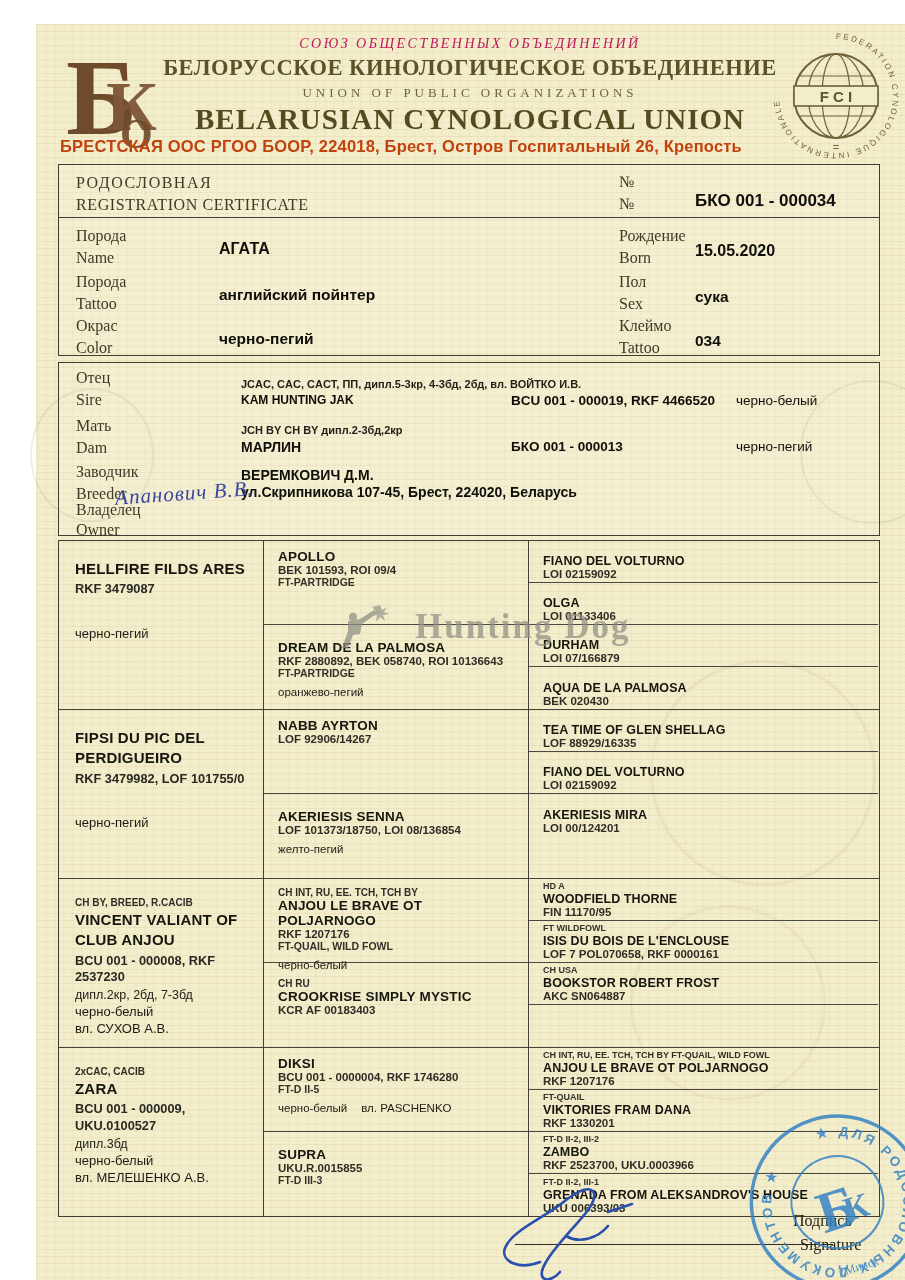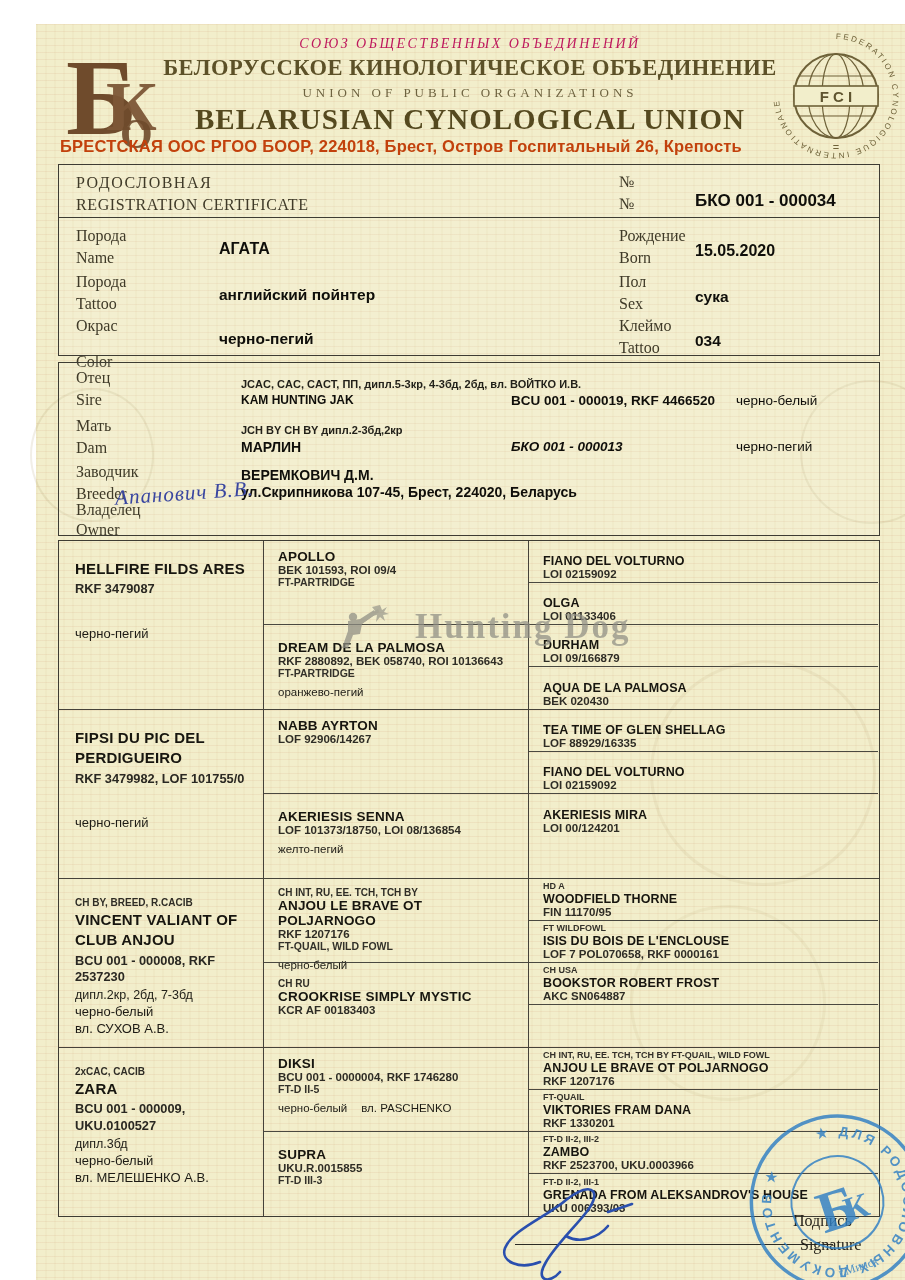--- a/index.html
+++ b/index.html
@@ -134,40 +134,40 @@
     <div class="val" style="left:636px;top:77px;font-size:16px;">15.05.2020</div>
 
     <div class="lbl" style="left:17px;top:108px;">Порода</div>
     <div class="lbl" style="left:17px;top:130px;">Tattoo</div>
     <div class="val" style="left:160px;top:121px;font-size:15.5px;">английский пойнтер</div>
     <div class="lbl" style="left:560px;top:108px;">Пол</div>
     <div class="lbl" style="left:560px;top:130px;">Sex</div>
     <div class="val" style="left:636px;top:123px;font-size:15.5px;">сука</div>
 
     <div class="lbl" style="left:17px;top:152px;">Окрас</div>
-    <div class="lbl" style="left:17px;top:188px;text-align:center;">Color</div>
+    <div class="lbl" style="left:17px;top:174px;text-align:center;">Color</div>
     <div class="val" style="left:160px;top:165px;font-size:15.5px;">черно-пегий</div>
     <div class="lbl" style="left:560px;top:152px;">Клеймо</div>
     <div class="lbl" style="left:560px;top:174px;">Tattoo</div>
     <div class="val" style="left:636px;top:167px;font-size:15.5px;">034</div>
   </div>
 
   <div class="bx" style="top:362px;height:174px;">
     <div class="lbl" style="left:17px;top:6px;">Отец</div>
     <div class="lbl" style="left:17px;top:28px;">Sire</div>
     <div class="ttl" style="left:182px;top:15px;">JCAC, CAC, CACT, ПП, дипл.5-3кр, 4-3бд, 2бд, вл. ВОЙТКО И.В.</div>
     <div class="val" style="left:182px;top:30px;font-size:12px;">KAM HUNTING JAK</div>
     <div class="val" style="left:452px;top:30px;font-size:13.5px;font-weight:bold;">BCU 001 - 000019, RKF 4466520</div>
     <div class="val" style="left:677px;top:30px;font-size:13.5px;font-weight:normal;">черно-белый</div>
 
     <div class="lbl" style="left:17px;top:54px;">Мать</div>
     <div class="lbl" style="left:17px;top:76px;">Dam</div>
     <div class="ttl" style="left:182px;top:61px;">JCH BY CH BY дипл.2-3бд,2кр</div>
     <div class="val" style="left:182px;top:76px;font-size:14px;">МАРЛИН</div>
-    <div class="val" style="left:452px;top:76px;font-size:13.5px;font-style:italic;">БКО 001 - 000013</div>
+    <div class="val" style="left:452px;top:76px;font-size:13.5px;">БКО 001 - 000013</div>
     <div class="val" style="left:677px;top:76px;font-size:13.5px;font-weight:normal;">черно-пегий</div>
 
     <div class="lbl" style="left:17px;top:100px;">Заводчик</div>
     <div class="lbl" style="left:17px;top:122px;">Breeder</div>
     <div class="val" style="left:182px;top:104px;font-size:14px;">ВЕРЕМКОВИЧ Д.М.</div>
     <div class="val" style="left:182px;top:121px;font-size:14px;">ул.Скрипникова 107-45, Брест, 224020, Беларусь</div>
 
     <div class="lbl" style="left:17px;top:138px;">Владелец</div>
     <div class="lbl" style="left:17px;top:158px;">Owner</div>
     <div class="ownersig">Апанович В.В.</div>
@@ -206,21 +206,21 @@
         <div class="r3">LOI 02159092</div>
       </div>
       <div class="c3 bb">
 
         <div class="n3">OLGA</div>
         <div class="r3">LOI 01133406</div>
       </div>
       <div class="c3 bb">
 
         <div class="n3">DURHAM</div>
-        <div class="r3">LOI 09/166879</div>
+        <div class="r3">LOI 07/166879</div>
       </div>
       <div class="c3">
 
         <div class="n3">AQUA DE LA PALMOSA</div>
         <div class="r3">BEK 020430</div>
       </div>
     </div>
 
     <div class="psec">
       <div class="c1 sp">

